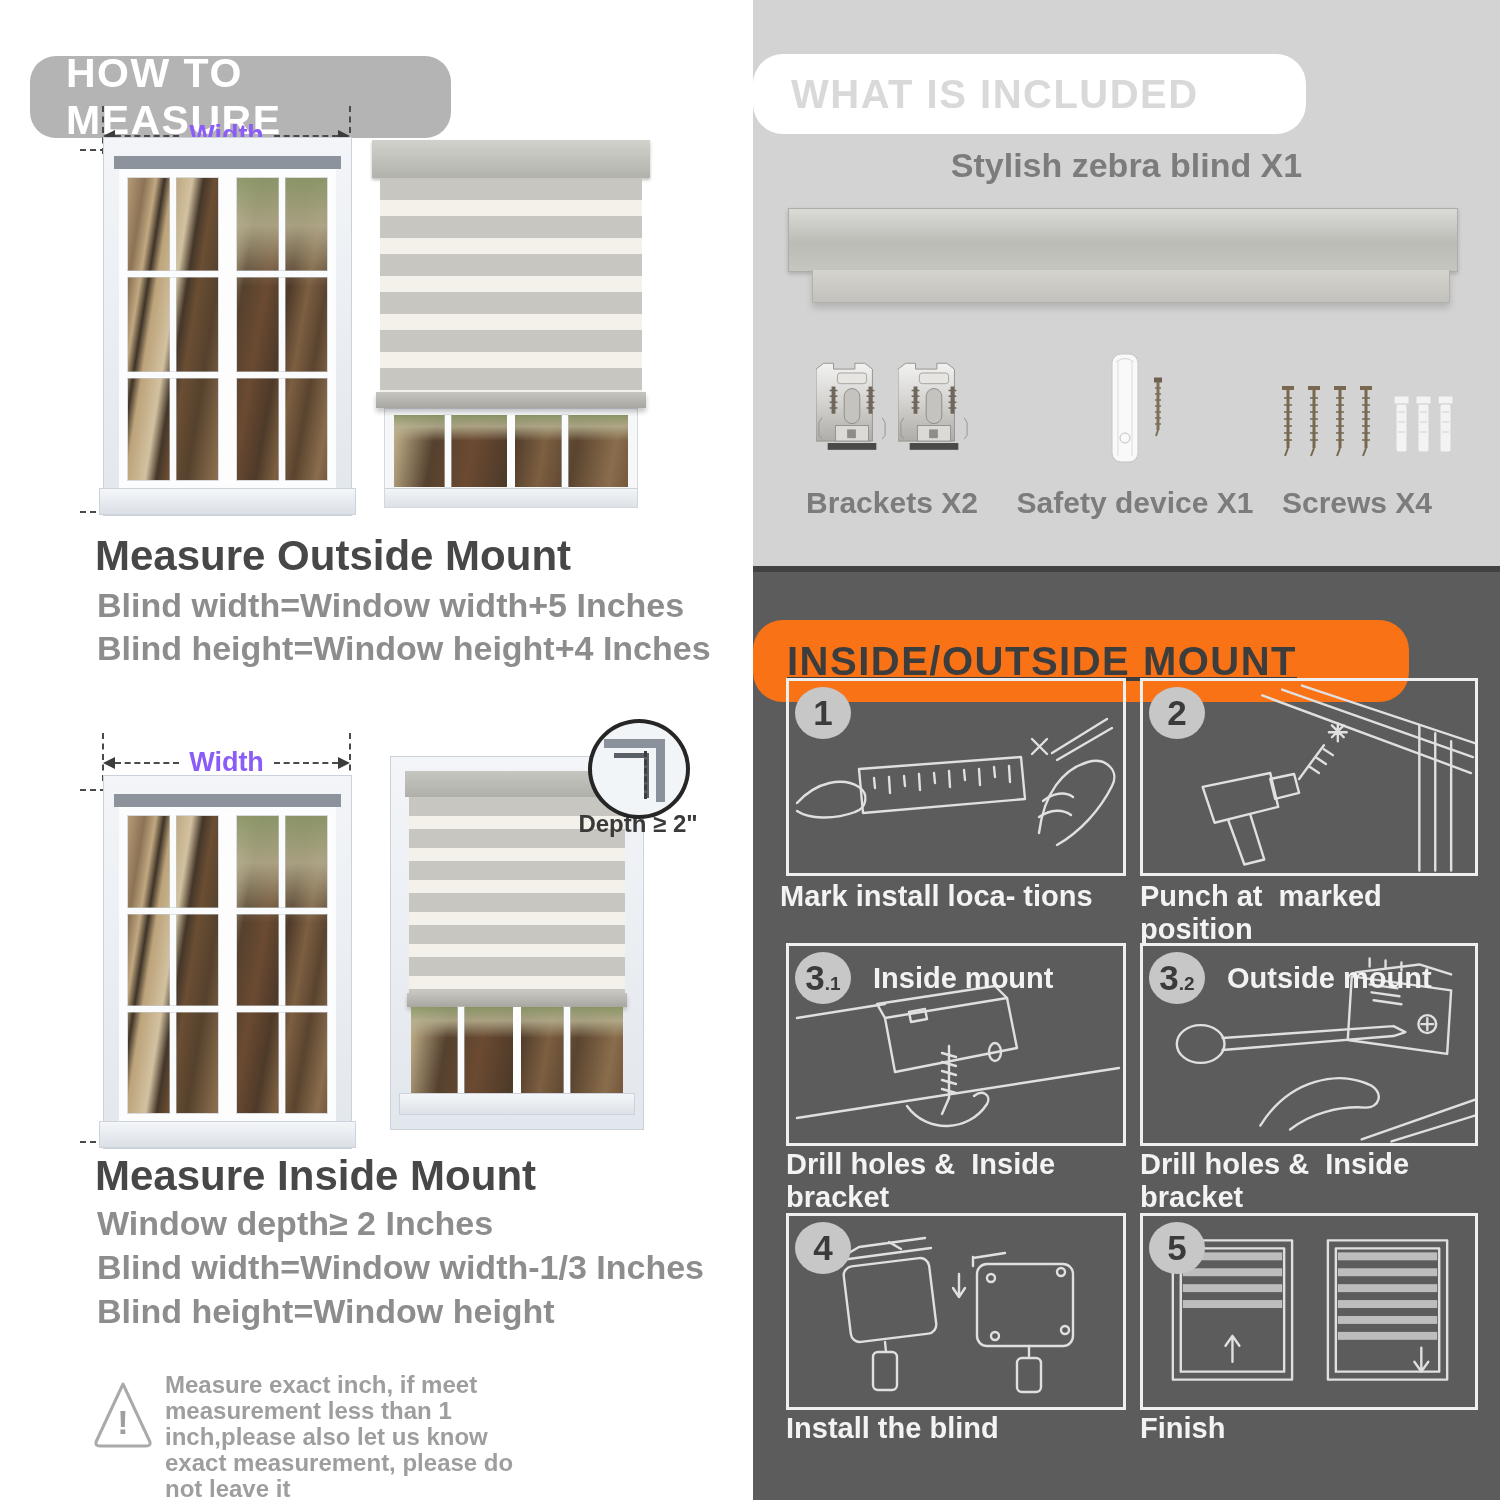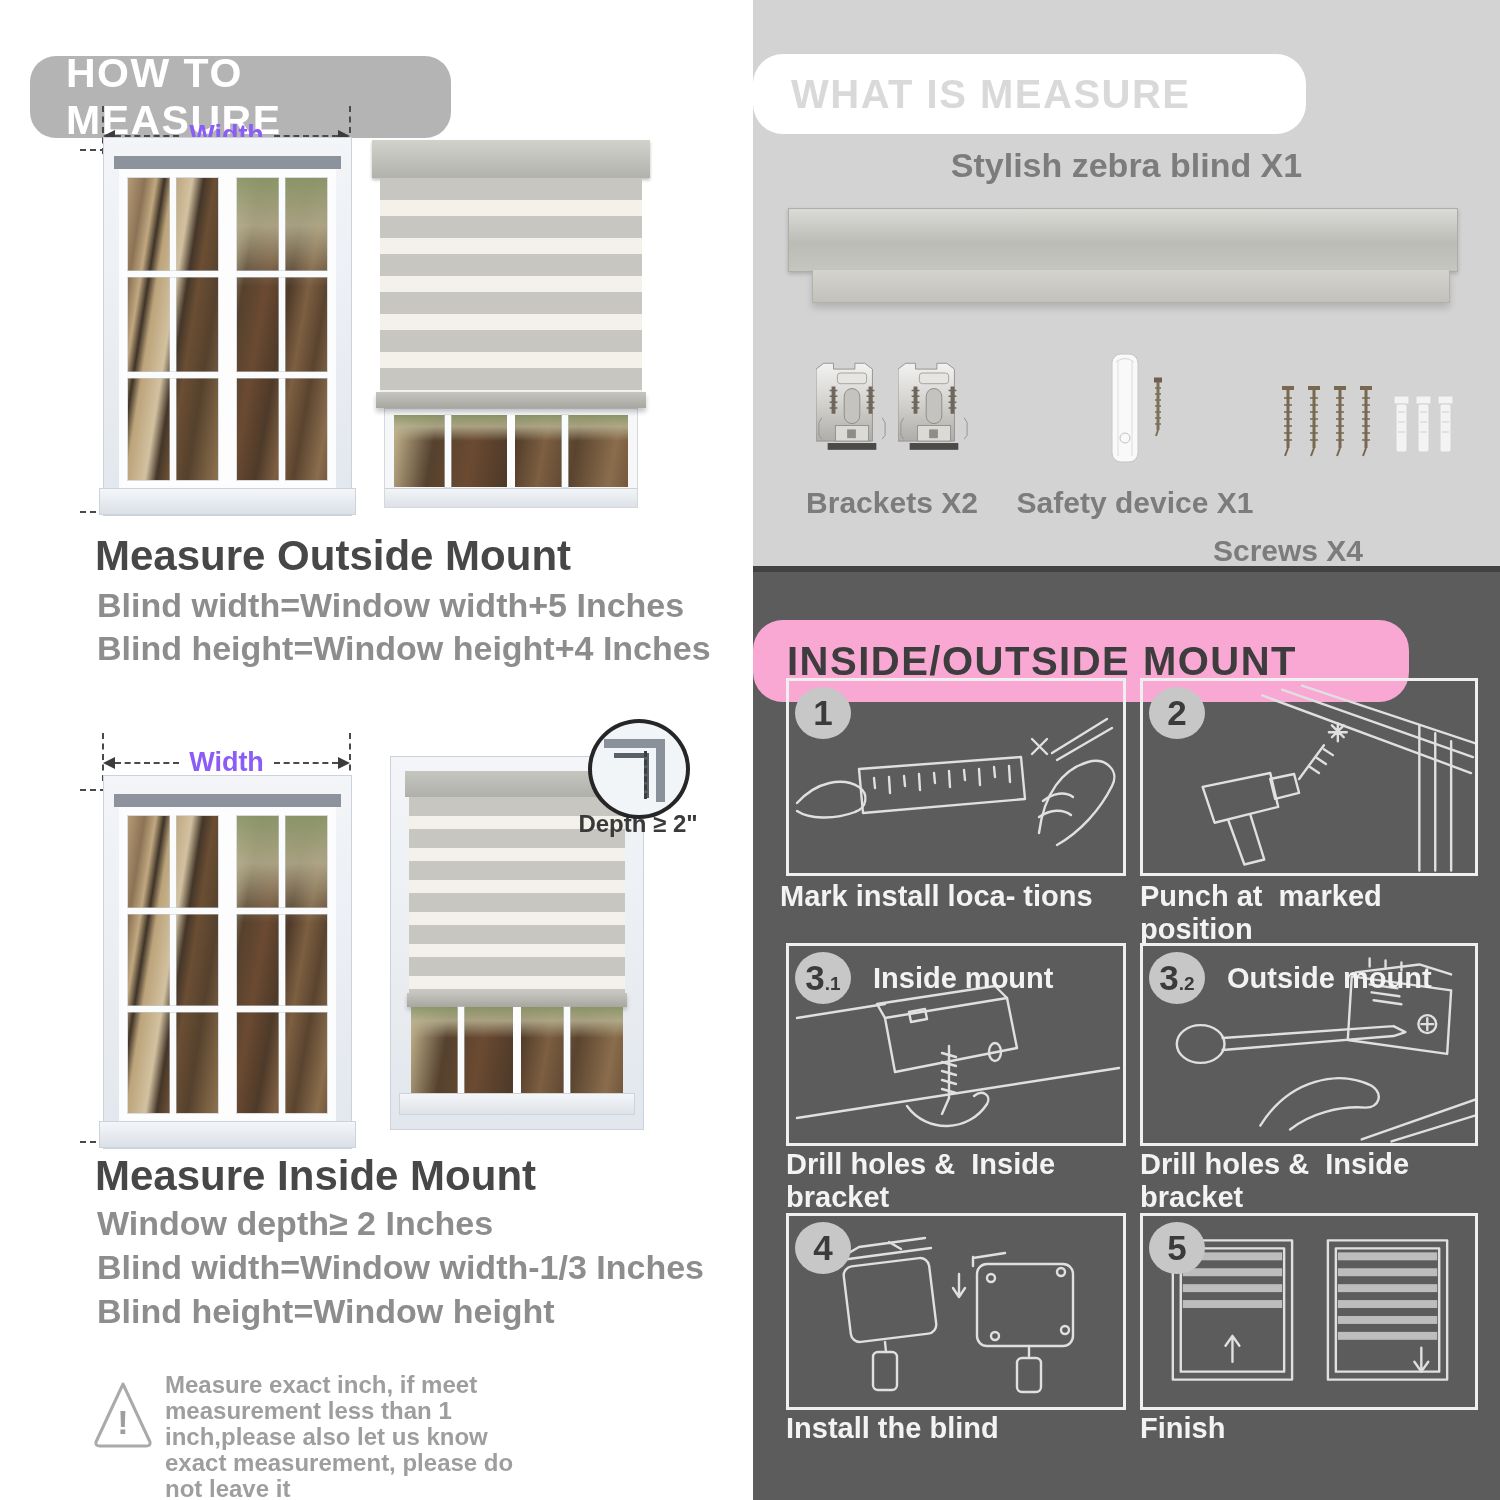--- a/index.html
+++ b/index.html
@@ -6,21 +6,21 @@
   body{
     width:1500px;height:1500px;position:relative;background:#ffffff;
     font-family:"Liberation Sans", sans-serif;overflow:hidden;
   }
   .abs{position:absolute;}
 
   
   .pill{position:absolute;display:flex;align-items:center;font-weight:bold;letter-spacing:1.5px;margin-top:44px;}
   .pill-gray{background:#b4b4b4;color:#ffffff;border-radius:26px;font-size:41px;padding-left:36px;}
   .pill-white-faint{background:#ffffff;color:#d9d9d9;border-radius:30px;font-size:40px;padding-left:38px;}
-  .pill-white-dark{background:#f9a8d4;color:#3d3d3d;border-radius:30px;font-size:40px;padding-left:34px;}
+  .pill-white-dark{background:#f97316;color:#3d3d3d;border-radius:30px;font-size:40px;padding-left:34px;text-decoration:underline;}
 
   
   .sec-title{position:absolute;font-size:42px;font-weight:bold;color:#474747;white-space:nowrap;}
   .sec-rule{position:absolute;font-size:34px;font-weight:bold;color:#8d8d8d;white-space:nowrap;}
   .warn-text{position:absolute;font-size:24px;font-weight:600;color:#9e9e9e;line-height:26px;width:380px;}
 
   
   .dim-h{position:absolute;display:flex;align-items:center;}
   .dim-h .dash{flex:1;height:0;border-top:2px dashed #4a4a4a;}
   .dim-h .ah-l{width:0;height:0;border-top:6px solid transparent;border-bottom:6px solid transparent;border-right:12px solid #3c3c3c;}
@@ -219,21 +219,21 @@
 <div class="sec-rule" style="left:97px;top:1292px;">Blind height=Window height</div>
 
 <svg class="abs" style="left:92px;top:1378px;" width="62" height="72" viewBox="0 0 62 72">
   <path d="M31,6 L58,64 Q59,68 54,68 L8,68 Q3,68 4,64 Z" fill="none" stroke="#aaaaaa" stroke-width="3" stroke-linejoin="round"></path>
   <text x="31" y="56" text-anchor="middle" font-size="34" font-weight="bold" fill="#9e9e9e">!</text>
 </svg>
 <div class="warn-text" style="left:165px;top:1372px;">Measure exact inch, if meet measurement less than 1 inch,please also let us know exact measurement, please do not leave it</div>
 
 <div class="panel-light" style="left:753px;top:0;width:747px;height:566px;"></div>
 
-<div class="pill pill-white-faint" style="left:753px;top:10px;width:515px;height:80px;">WHAT IS MEASURE</div>
+<div class="pill pill-white-faint" style="left:753px;top:10px;width:515px;height:80px;">WHAT IS INCLUDED</div>
 
 <div class="product-label" style="left:753px;top:146px;width:747px;">Stylish zebra blind X1</div>
 
 <div class="rail-main" style="left:788px;top:208px;width:668px;height:62px;"></div>
 <div class="rail-lip" style="left:812px;top:270px;width:636px;height:32px;"></div>
 
 <svg class="comp-art" style="left:816px;top:358px;" width="72" height="100" viewBox="0 0 74 100">
   <defs>
     <linearGradient id="silver" x1="0" y1="0" x2="0" y2="1">
       <stop offset="0" stop-color="#f2f2f1"></stop>
@@ -290,21 +290,21 @@
     <rect x="144" y="14" width="15" height="8"></rect>
       <rect x="146" y="22" width="11" height="48" rx="2"></rect>
     <rect x="166" y="14" width="15" height="8"></rect>
       <rect x="168" y="22" width="11" height="48" rx="2"></rect>
   </g>
   <path d="M126,30 h7 M126,40 h7 M126,50 h7 M148,30 h7 M148,40 h7 M148,50 h7 M170,30 h7 M170,40 h7 M170,50 h7" stroke="#dedddb" stroke-width="1.5"></path>
 </svg>
 
 <div class="comp-label" style="left:792px;top:486px;width:200px;">Brackets X2</div>
 <div class="comp-label" style="left:1010px;top:486px;width:250px;">Safety device X1</div>
-<div class="comp-label" style="left:1193px;top:486px;width:190px;margin-top:48px;">Screws X4</div>
+<div class="comp-label" style="left:1262px;top:486px;width:190px;">Screws X4</div>
 
 <div class="panel-dark" style="left:753px;top:566px;width:747px;height:934px;"></div>
 
 <div class="pill pill-white-dark" style="left:753px;top:576px;width:622px;height:82px;">INSIDE/OUTSIDE MOUNT</div>
 
 <div class="step-panel" style="left:786px;top:678px;width:334px;height:192px;">
   <div class="badge">
     <span class="n">1</span>
   </div>
   <svg class="art" viewBox="0 0 334 192">

